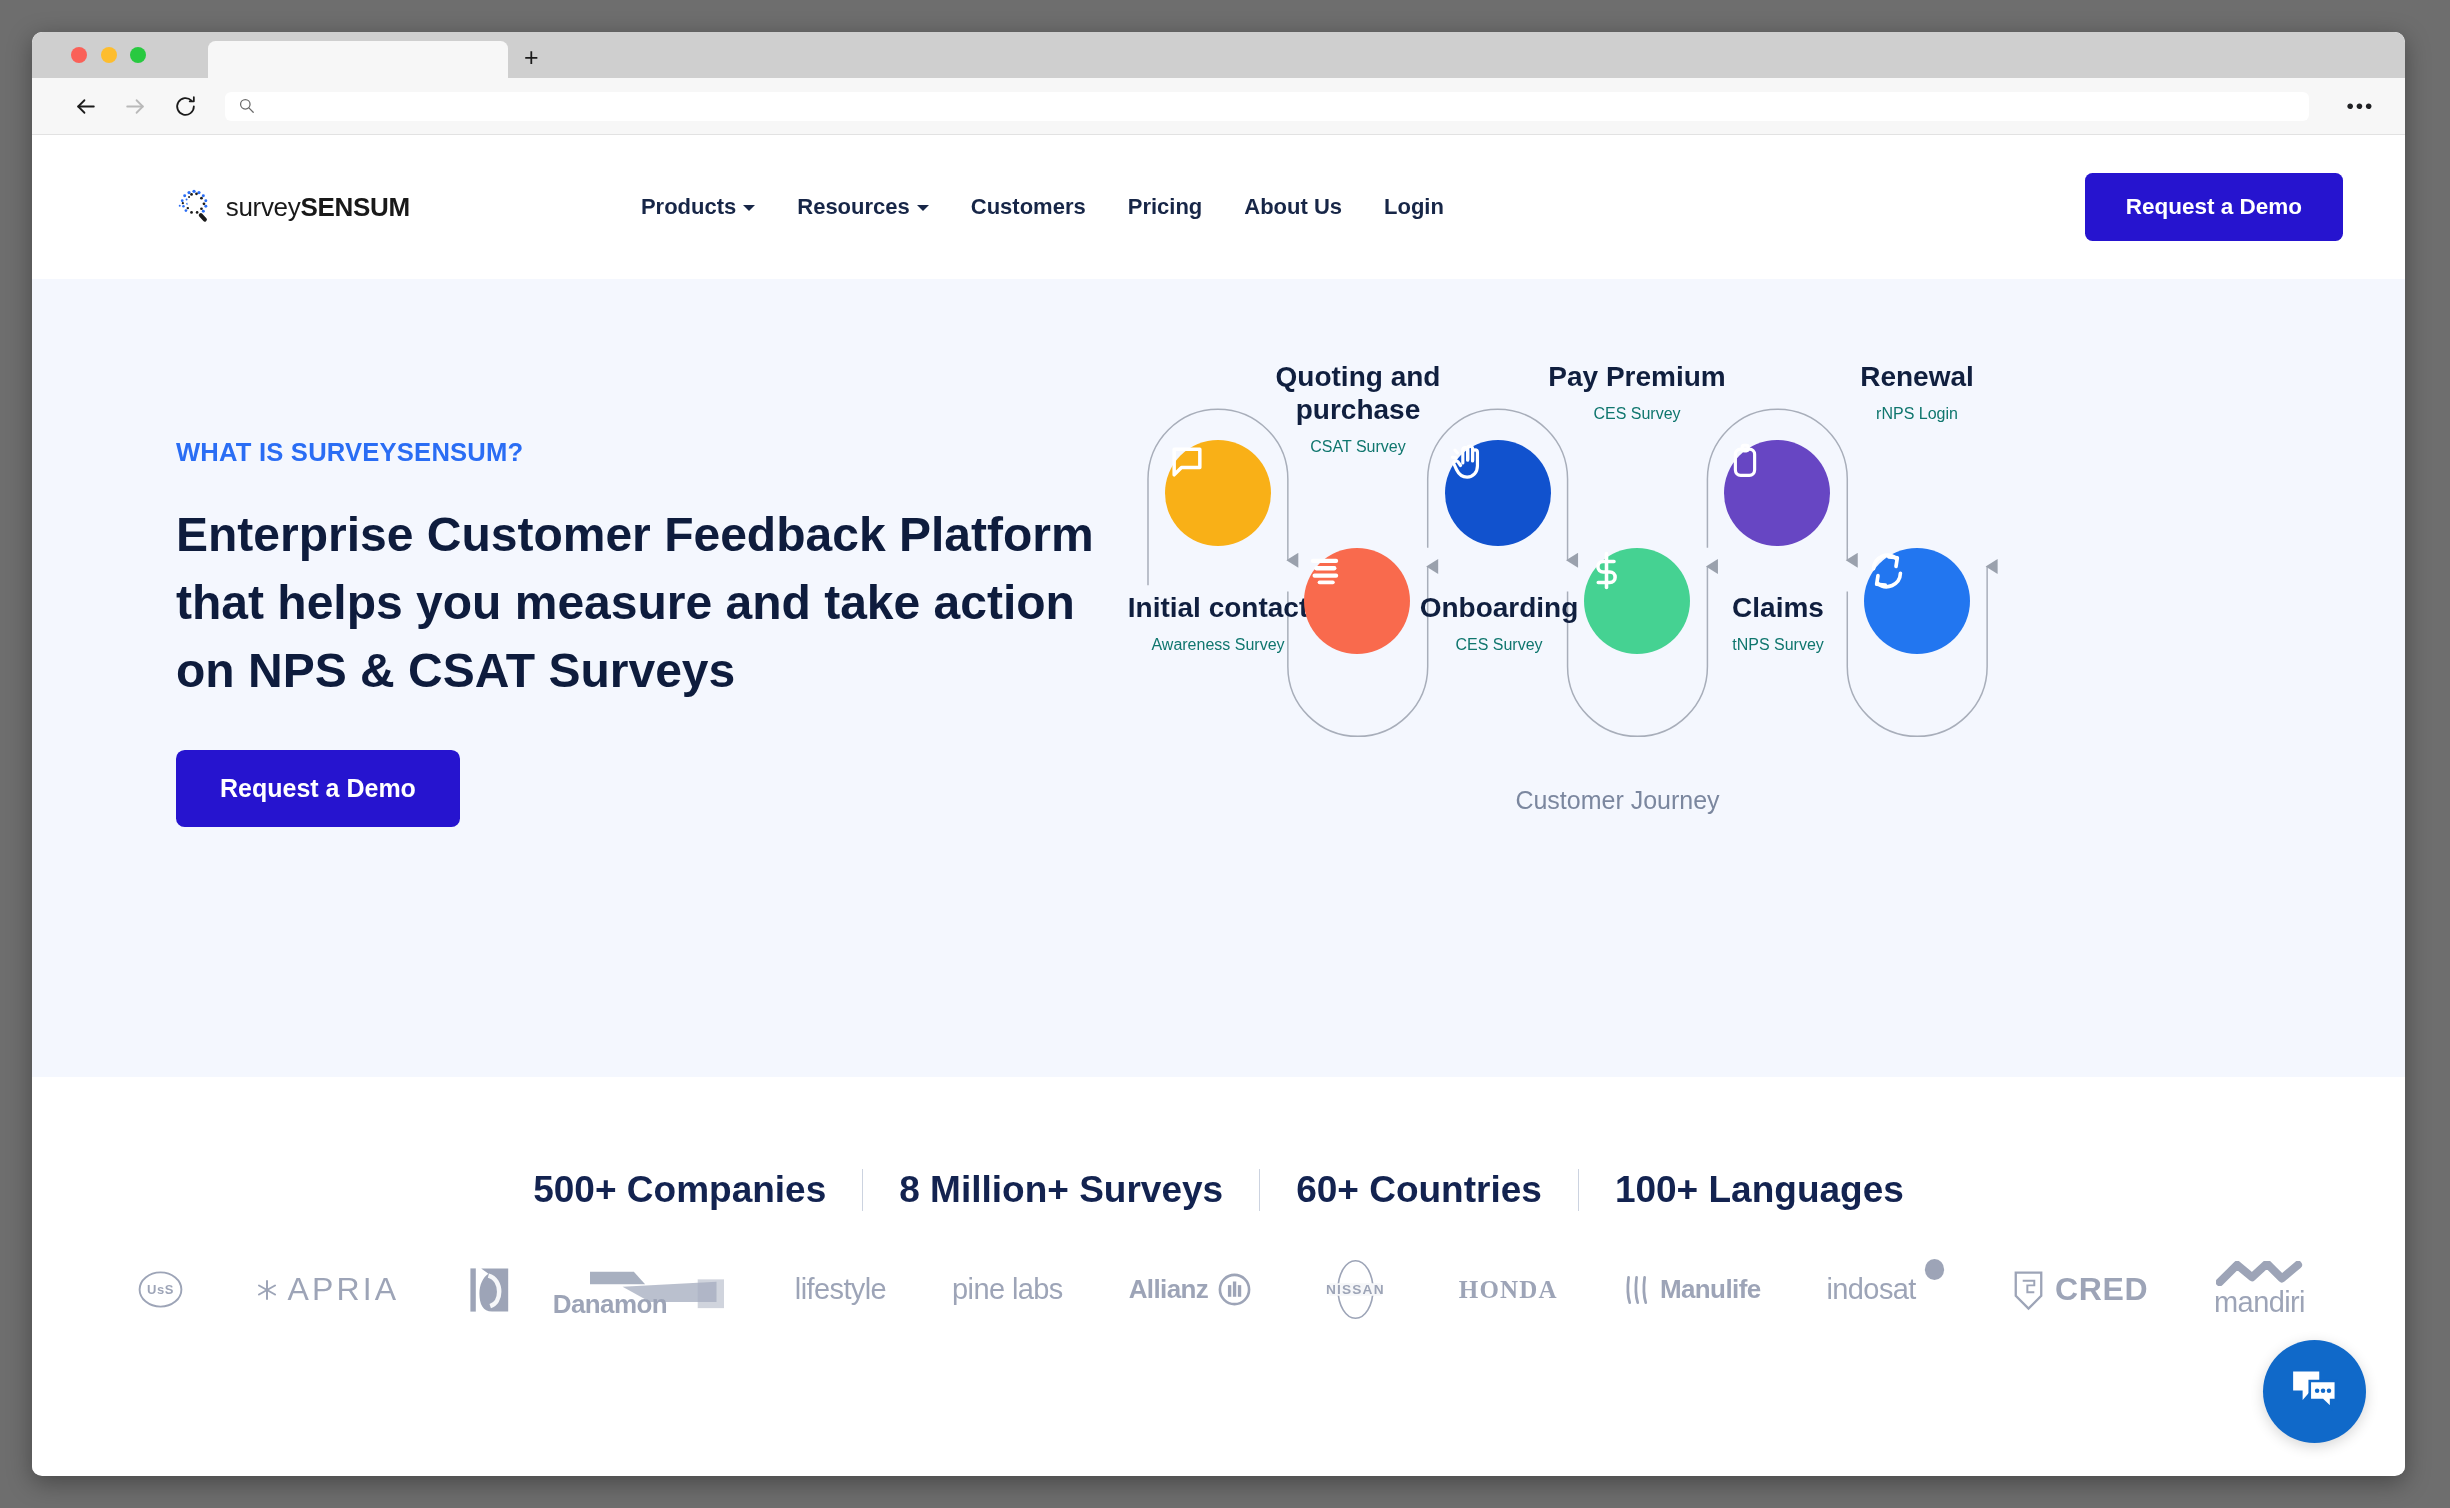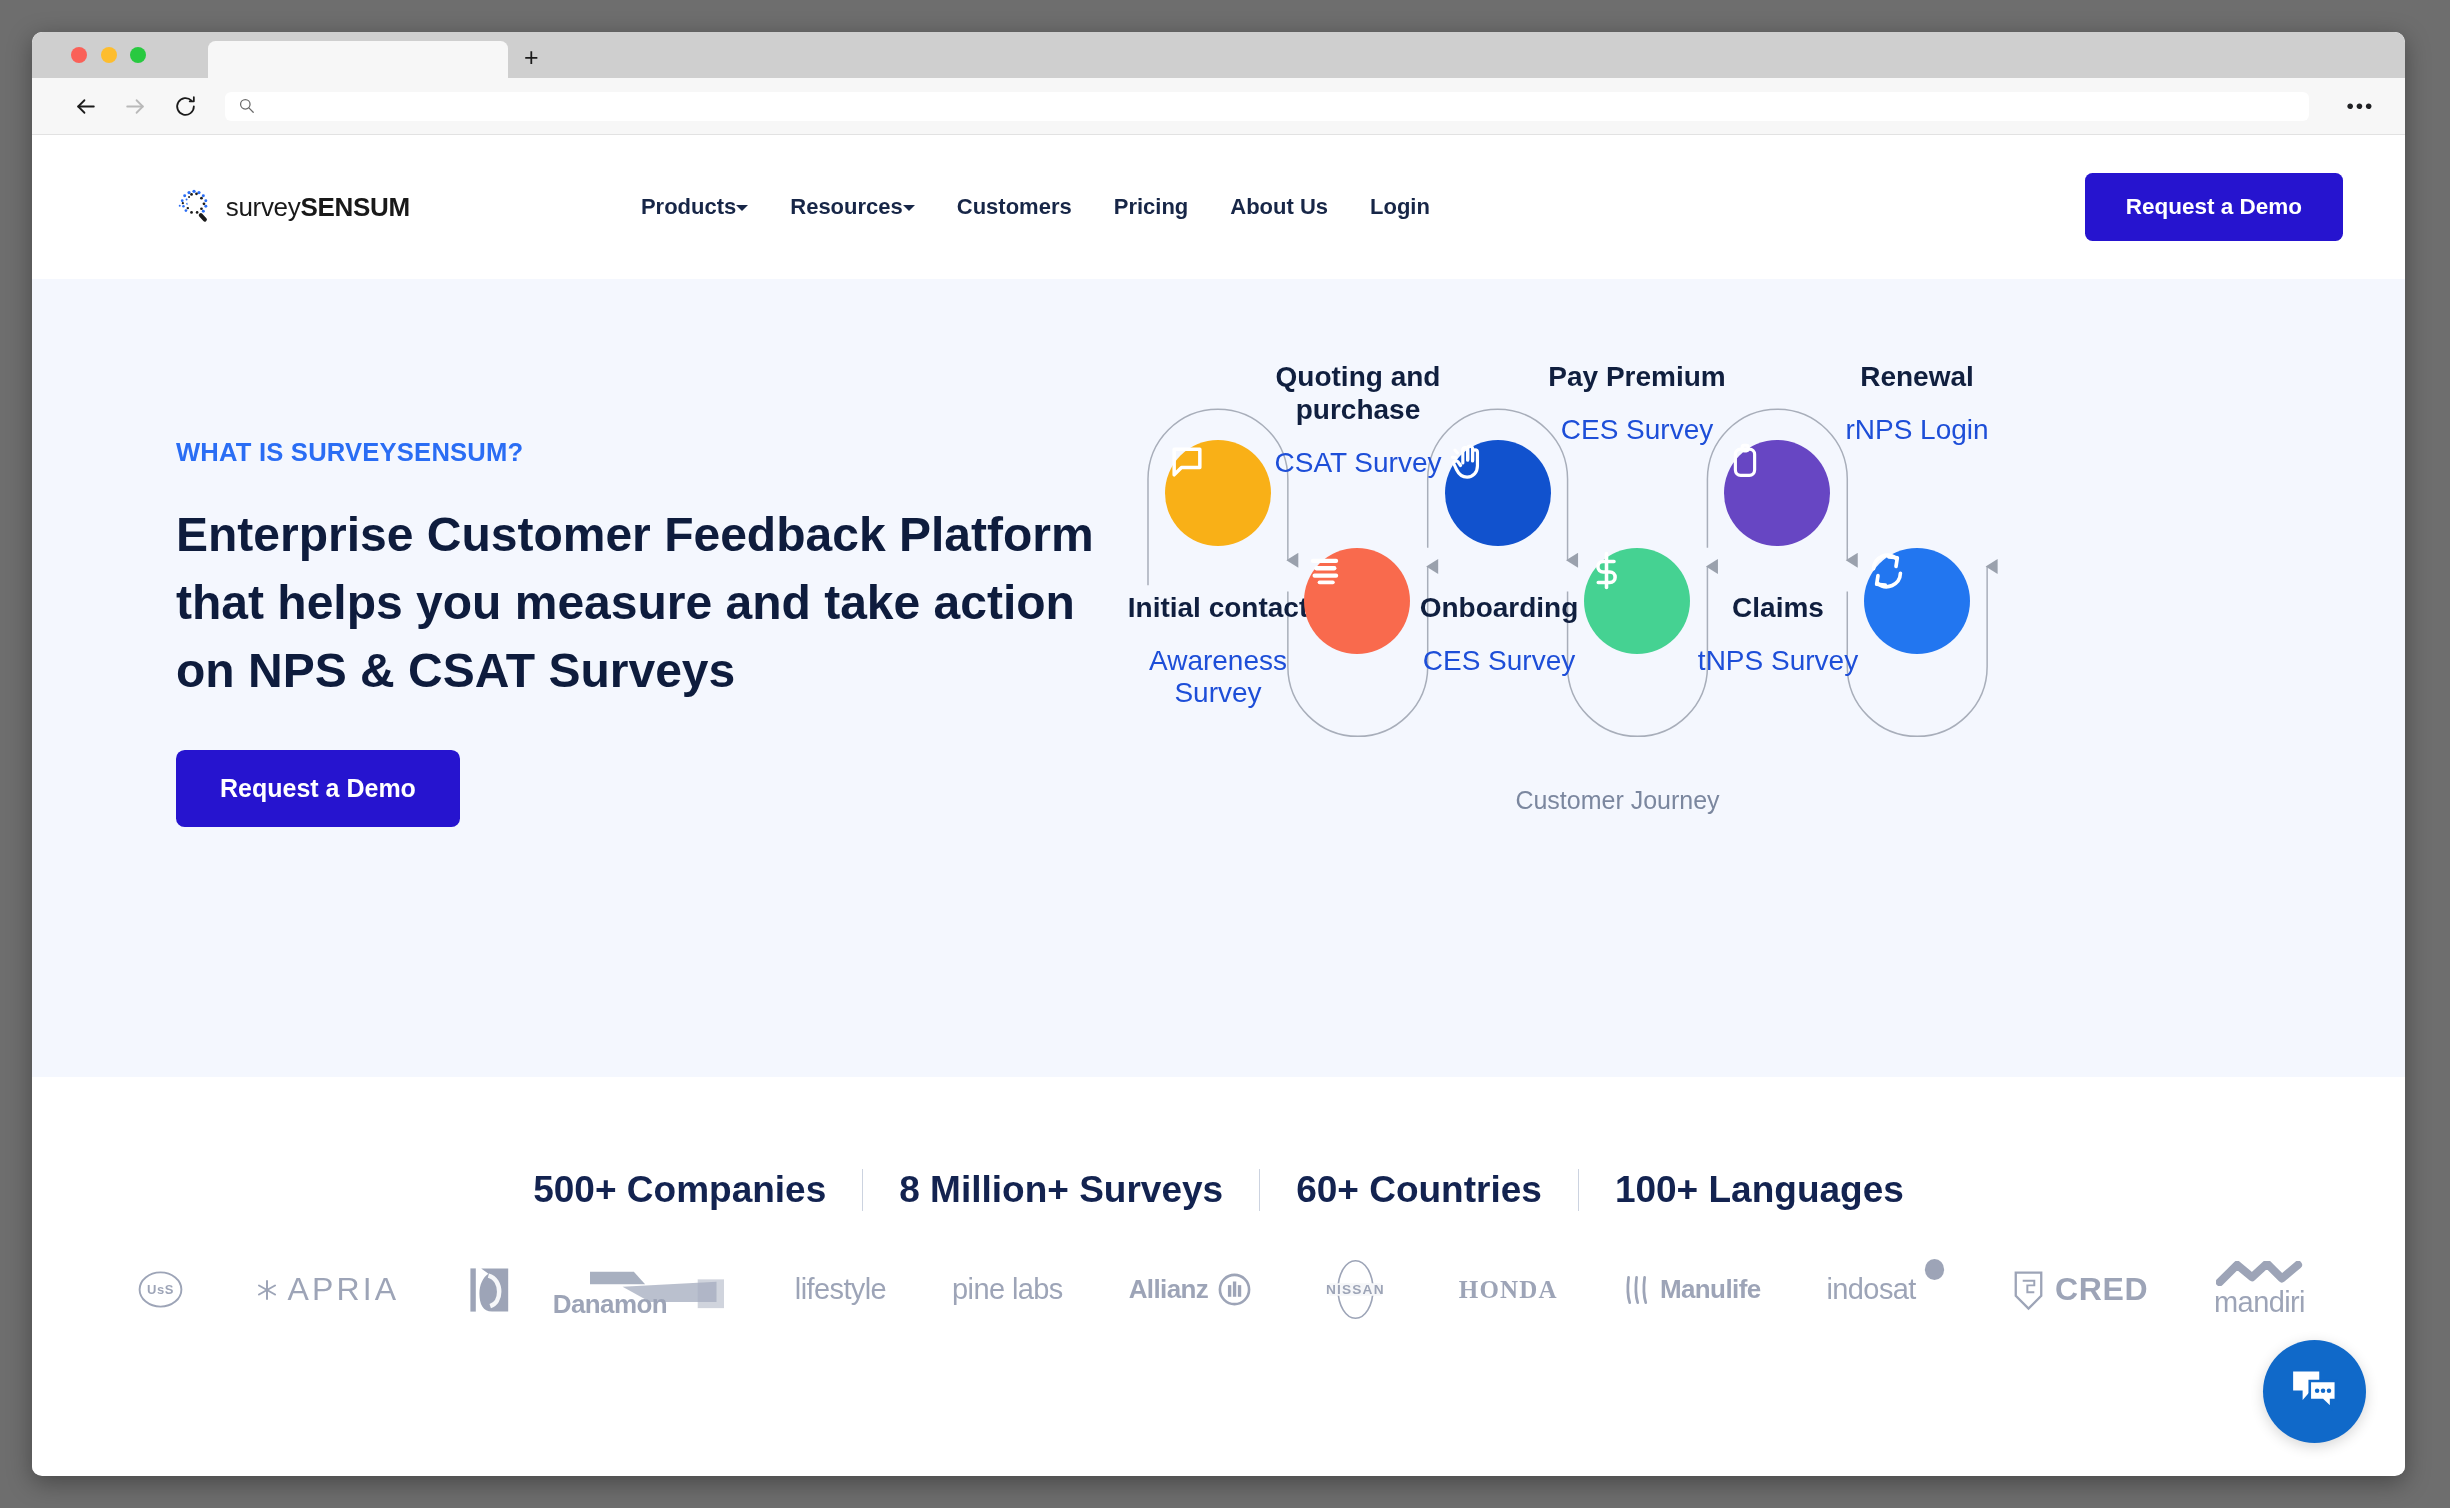--- a/index.html
+++ b/index.html
@@ -97,21 +97,21 @@
   .logo-text { font-size: 26px; letter-spacing: -0.3px; color: #191919; white-space: nowrap; }
   .logo-text .light { font-weight: 300; }
   .logo-text .bold { font-weight: 800; }
 
   .mainnav {
     display: flex; align-items: center;
     gap: 42px;
     margin-left: 231px;
   }
   .navitem {
-    display: flex; align-items: center; gap: 0;
+    display: flex; align-items: center; gap: 7px;
     font-size: 22px; font-weight: 600; color: #172647;
     cursor: pointer; white-space: nowrap;
   }
   .chev {
     width: 0; height: 0;
     border-left: 6.9px solid transparent;
     border-right: 6.9px solid transparent;
     border-top: 6.9px solid #172647;
     margin-top: 2.5px;
   }
@@ -169,21 +169,21 @@
     font-size: 25px; color: #7b879f;
   }
   .jcircle {
     position: absolute;
     width: 106px; height: 106px;
     border-radius: 50%;
     display: flex; align-items: center; justify-content: center;
   }
   .jlabel { position: absolute; text-align: center; width: 212px; }
   .jlabel .t { font-size: 28px; font-weight: 700; color: #101f3f; line-height: 1.18; }
-  .jlabel .s { font-size: 28px; color: #1d4ed8; margin-top: 21px; }
+  .jlabel .s { font-size: 16px; color: #0f766e; margin-top: 12px; }
 
   
   .stats-band { background: #fff; padding-top: 92px; }
   .stats {
     display: flex; justify-content: center;
   }
   .stat {
     font-size: 37px; font-weight: 700; color: #132350;
     padding: 0 36px;
     white-space: nowrap;

